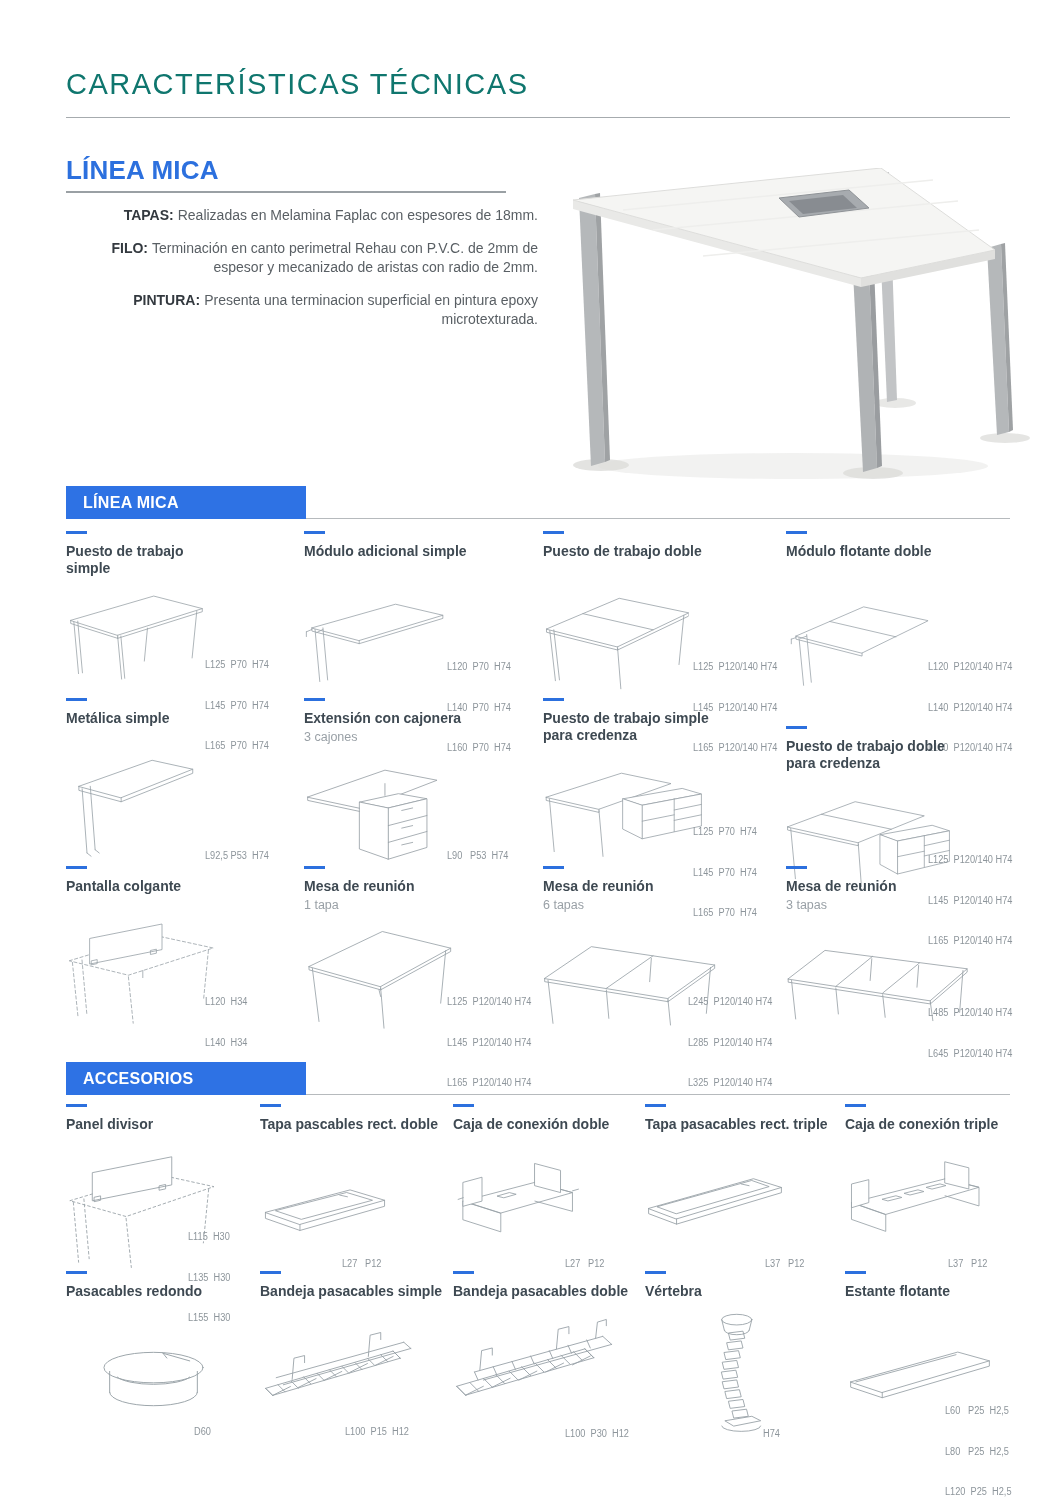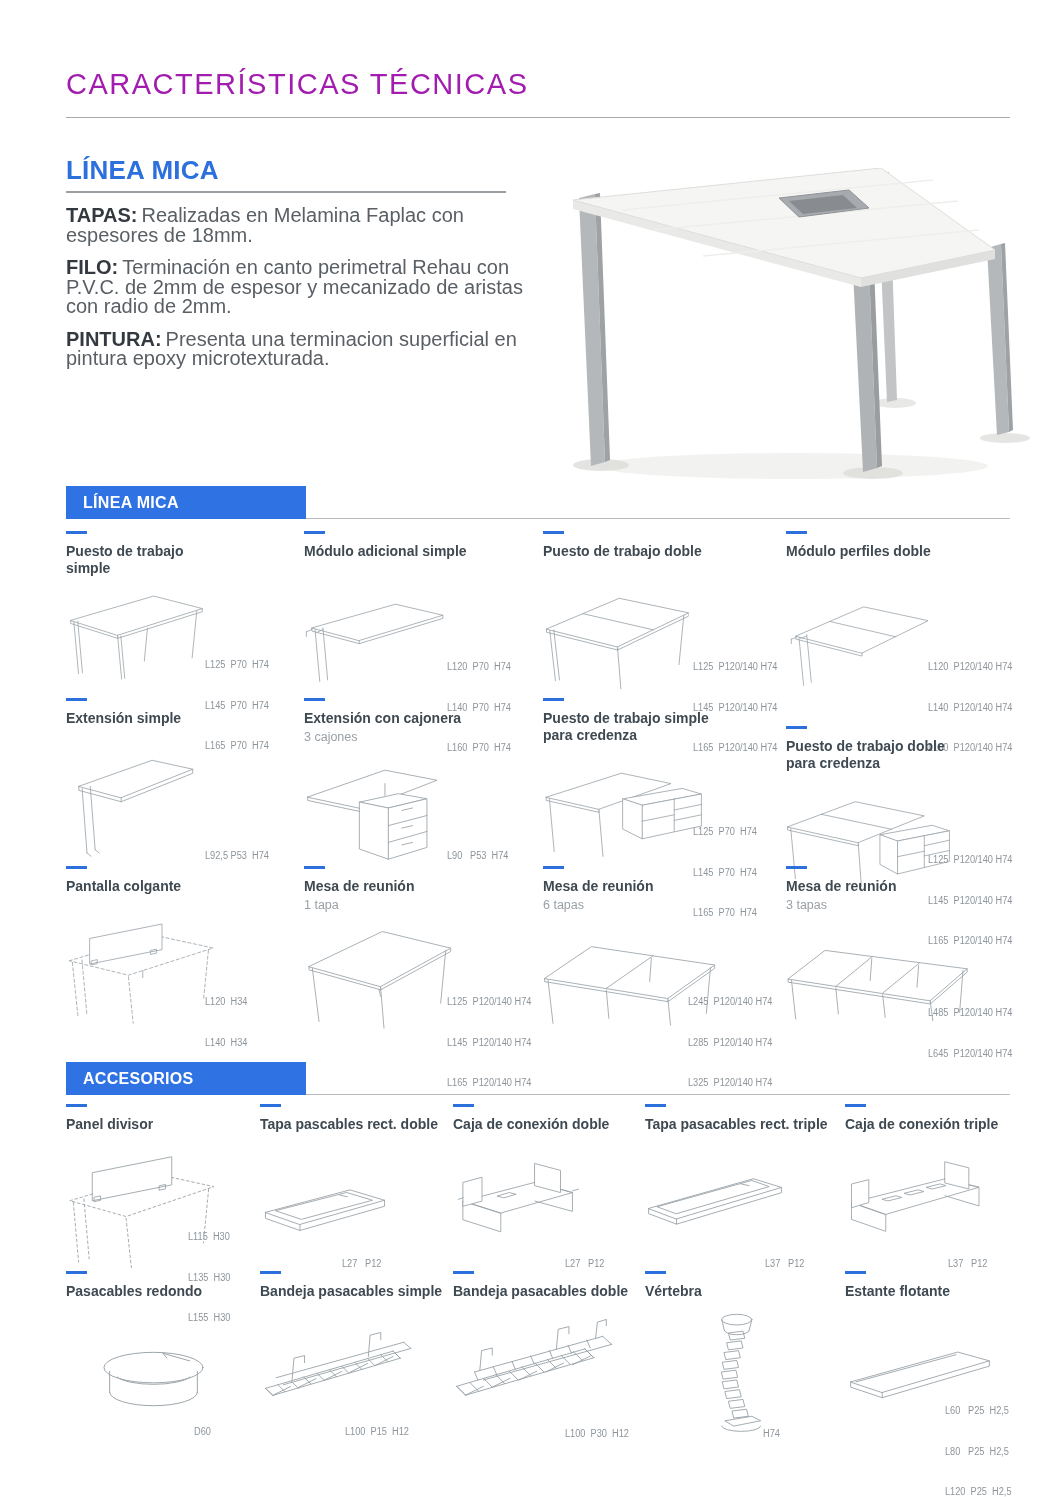--- a/index.html
+++ b/index.html
@@ -5,31 +5,31 @@
   html,body{margin:0;padding:0;background:#ffffff;}
   body{
     width:1058px;height:1497px;position:relative;overflow:hidden;
     font-family:"Liberation Sans","DejaVu Sans",sans-serif;
     -webkit-font-smoothing:antialiased;
   }
   .abs{position:absolute;}
   
   .page-title{
     left:66px;top:68px;font-size:29px;font-weight:300;letter-spacing:1.5px;
-    color:#a21caf;
+    color:#0f766e;
   }
   .rule{height:1px;background:#a6abae;}
   .rule-top{left:66px;top:117px;width:944px;}
   .line-heading{
     left:66px;top:155px;font-size:26px;font-weight:bold;color:#2c70de;letter-spacing:.2px;
   }
   .rule-heading{left:66px;top:191px;width:440px;height:2px;background:#9aa0a4;}
   
   .intro{left:66px;top:206px;width:472px;}
-  .para{font-size:20px;line-height:19.5px;color:#595f64;margin-bottom:13px;}
+  .para{font-size:14px;line-height:19.5px;color:#595f64;margin-bottom:13px;text-align:right;}
   .plabel{font-weight:bold;color:#33393f;margin-right:4px;}
   
   .banner-row{left:66px;width:944px;height:32px;border-bottom:1px solid #b6babd;}
   .banner-box{
     position:absolute;left:0;top:0;width:240px;height:33px;background:#2e72e4;
     color:#ffffff;font-size:16px;font-weight:bold;line-height:33px;
     padding-left:17px;box-sizing:border-box;letter-spacing:.3px;
   }
   
   .cell{position:absolute;}
@@ -262,34 +262,34 @@
       <use href="#sym-desk-double"></use>
     </svg>
   <div class="dims" style="top:102px;left:150px">
     <div>L125  P120/140 H74</div>
     <div>L145  P120/140 H74</div>
     <div>L165  P120/140 H74</div>
   </div>
 </div>
 <div class="cell" style="left:786px;top:531px;width:272px;height:165px">
   <div class="dash"></div>
-  <div class="pname">Módulo perfiles doble</div>
+  <div class="pname">Módulo flotante doble</div>
   <svg class="sk" style="top:62px" width="146" height="100" viewBox="0 0 180 130" stroke="#98a1a7" fill="none" stroke-width="1" stroke-linejoin="round" stroke-linecap="round">
       <use href="#sym-module-double"></use>
     </svg>
   <div class="dims" style="top:102px;left:142px">
     <div>L120  P120/140 H74</div>
     <div>L140  P120/140 H74</div>
     <div>L160  P120/140 H74</div>
   </div>
 </div>
 
 <div class="cell" style="left:66px;top:698px;width:235px;height:165px">
   <div class="dash"></div>
-  <div class="pname">Extensión simple</div>
+  <div class="pname">Metálica simple</div>
   <svg class="sk" style="top:46px;left:8px" width="122" height="122" viewBox="0 0 150 150" stroke="#98a1a7" fill="none" stroke-width="1" stroke-linejoin="round" stroke-linecap="round">
       <use href="#sym-extension-simple"></use>
     </svg>
   <div class="dims" style="top:124px;left:139px">
     <div>L92,5 P53  H74</div>
   </div>
 </div>
 <div class="cell" style="left:304px;top:698px;width:235px;height:165px">
   <div class="dash"></div>
   <div class="pname">Extensión con cajonera</div>

